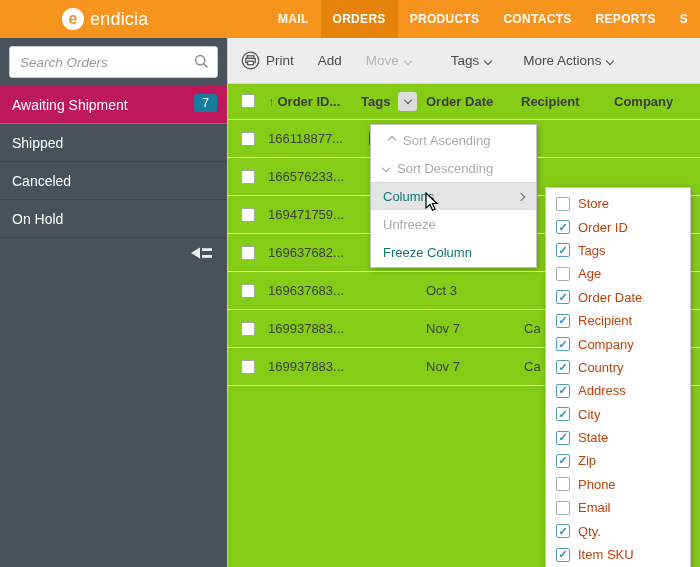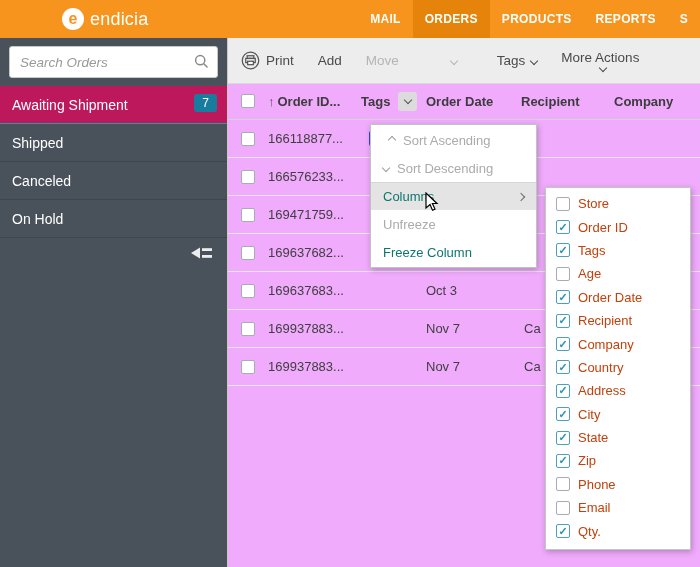--- a/index.html
+++ b/index.html
@@ -23,26 +23,26 @@
   .search-wrap { position:relative; margin:8px 9px; }
   .search-wrap input { width:100%; height:32px; border:1px solid #C9C9C9; border-radius:3px; padding:0 32px 0 10px; font-size:13.5px; font-family:"Liberation Sans", sans-serif; color:#333; outline:none; }
   .search-wrap input::placeholder { color:#999; font-style:italic; }
   .search-icon { position:absolute; right:9px; top:8px; }
   .side-item { position:relative; height:38px; display:flex; align-items:center; padding-left:12px; color:#FFF; font-size:14px; border-bottom:1px solid #3E464D; cursor:pointer; }
   .side-item.active { background:#be185d; border-bottom:1px solid #2E93AF; }
   .side-badge { position:absolute; right:10px; top:8px; background:#187C9E; color:#fff; font-size:12px; padding:2px 8px; border-radius:3px; }
   .collapse-row { height:34px; display:flex; align-items:center; justify-content:flex-end; padding-right:14px; }
 
   
-  .main { position:absolute; left:227px; top:38px; width:473px; height:529px; background:#f0abfc; border-left:1px solid #C9C9C9; }
+  .main { position:absolute; left:227px; top:38px; width:473px; height:529px; background:#84cc16; border-left:1px solid #C9C9C9; }
   .toolbar { height:46px; background:#EDEDED; border-bottom:1px solid #D9D9D9; display:flex; align-items:center; color:#4A4A4A; font-size:13.5px; }
   .tbtn { display:flex; align-items:center; cursor:pointer; white-space:nowrap; }
   .tbtn .ic { margin-right:6px; display:flex; }
-  .tbtn.disabled { color:#B5B5B5; cursor:default;gap:46px; }
-  .t-print { margin-left:13px; } .t-add { margin-left:24px; } .t-move { margin-left:24px; } .t-tags { margin-left:40px; } .t-more { margin-left:24px;flex-direction:column; }
+  .tbtn.disabled { color:#B5B5B5; cursor:default; }
+  .t-print { margin-left:13px; } .t-add { margin-left:24px; } .t-move { margin-left:24px; } .t-tags { margin-left:40px; } .t-more { margin-left:32px; }
 
   .cb { display:inline-flex; align-items:center; justify-content:center; width:14px; height:14px; border:1px solid #A7ACB1; border-radius:2px; background:#fff; cursor:pointer; }
   .cb.checked { border-color:#4D9FBF; }
   .cb.checked::after { content:"✓"; color:#2E93B8; font-size:11px; font-weight:bold; line-height:1; }
 
   .thead { position:relative; height:36px; border-bottom:1px solid #D5D5D5; font-size:13px; font-weight:bold; color:#3C3C3C; }
   .thead .cb { position:absolute; left:13px; top:10px; }
   .hc { position:absolute; top:10px; white-space:nowrap; cursor:pointer; }
   .h-oid { left:40px; } .h-tags { left:133px; } .h-odate { left:198px; } .h-recip { left:293px; } .h-comp { left:386px; }
   .sort-arrow { color:#555; margin-right:3px; font-weight:normal; }
@@ -78,20 +78,21 @@
 
   <header class="topbar">
     <div class="brand">
       <span class="logo-circle">e</span>
       <span class="brand-name">endicia</span>
     </div>
     <nav class="topnav">
       <div class="tn"><span>MAIL</span></div>
       <div class="tn active"><span>ORDERS</span></div>
       <div class="tn"><span>PRODUCTS</span></div>
+      <div class="tn"><span>CONTACTS</span></div>
       <div class="tn"><span>REPORTS</span></div>
       <div class="tn"><span>S</span></div>
     </nav>
   </header>
 
   <aside class="sidebar">
     <div class="search-wrap">
       <input type="text" placeholder="Search Orders" style="">
       <span class="search-icon">
         <svg width="15" height="15" viewBox="0 0 15 15" fill="none" stroke="#8A8A8A" stroke-width="1.5">
@@ -288,20 +289,24 @@
         <span class="lbl">Phone</span>
       </div>
       <div class="smitem">
         <span class="cb"></span>
         <span class="lbl">Email</span>
       </div>
       <div class="smitem">
         <span class="cb checked"></span>
         <span class="lbl">Qty.</span>
       </div>
+      <div class="smitem">
+        <span class="cb checked"></span>
+        <span class="lbl">Item SKU</span>
+      </div>
     </div>
 
   <span class="cursor-icon">
     <svg width="14" height="20" viewBox="0 0 14 20">
         <path d="M1 1 L1 16 L5 12.5 L7.5 18.2 L10 17.1 L7.4 11.5 L12 11.5 Z" fill="#FFFFFF" stroke="#000000" stroke-width="1.2"></path>
       </svg>
   </span>
 
 </div>
 

